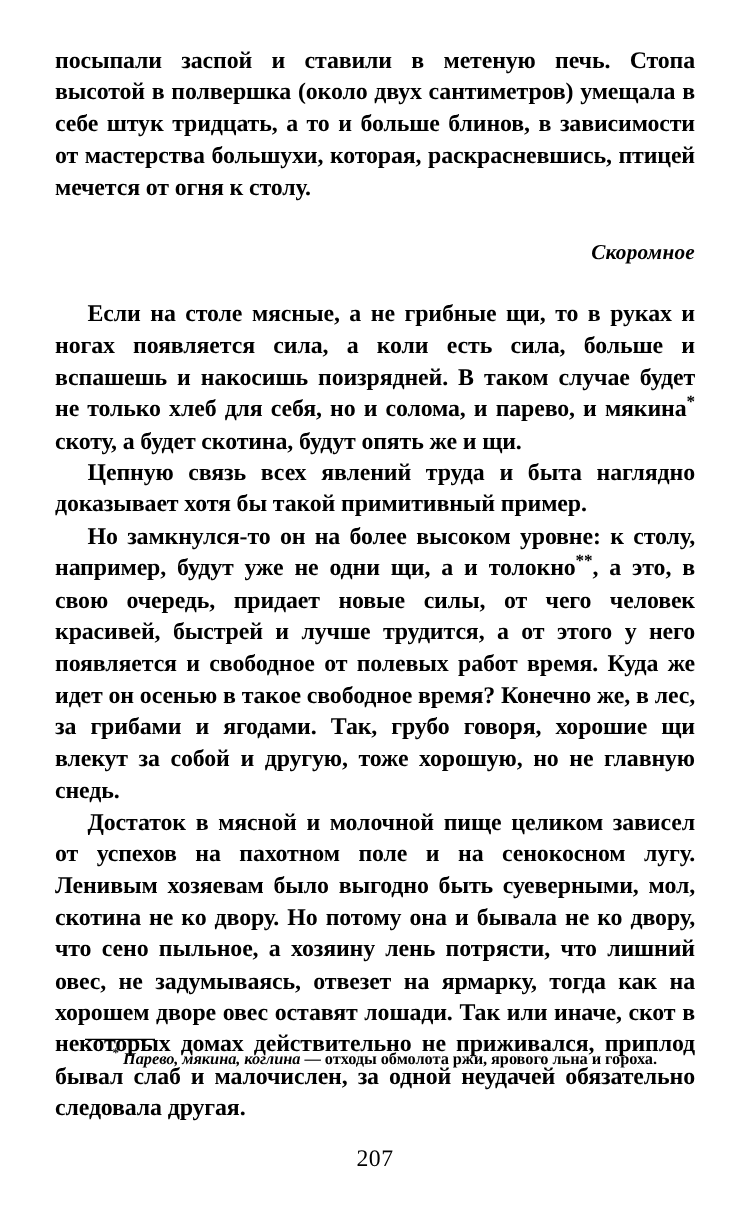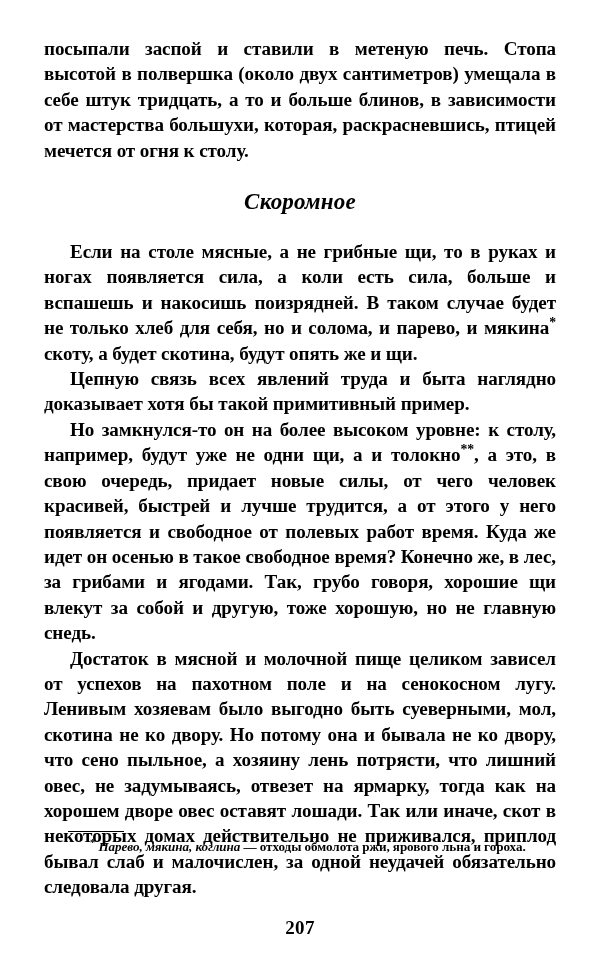--- a/index.html
+++ b/index.html
@@ -47,25 +47,25 @@
     text-indent: 0;
     hyphens: manual;
   }
   .para.indent {
     text-indent: 26px;
   }
 
   
   .section-heading {
     margin: 0;
-    font-size: 23px;
+    font-size: 17px;
     line-height: 22px;
     font-style: italic;
     font-weight: 700;
-    text-align: center;
+    text-align: right;
     letter-spacing: 0.2px;
   }
 
   .gap-before-heading { height: 28px; }
   .gap-after-heading  { height: 26px; }
 
   sup.fn-marker {
     font-size: 0.72em;
     vertical-align: super;
     line-height: 0;
@@ -110,21 +110,21 @@
 
   
   .page-number {
     position: absolute;
     left: 0;
     top: 916px;
     width: 600px;
     text-align: center;
     font-size: 19px;
     line-height: 24px;
-    font-weight: 700;
+    font-weight: 400;
     letter-spacing: 0.4px;
   }
 </style>
 </head>
 <body>
 
 <div class="page">
 
   <div class="text-block">
 

